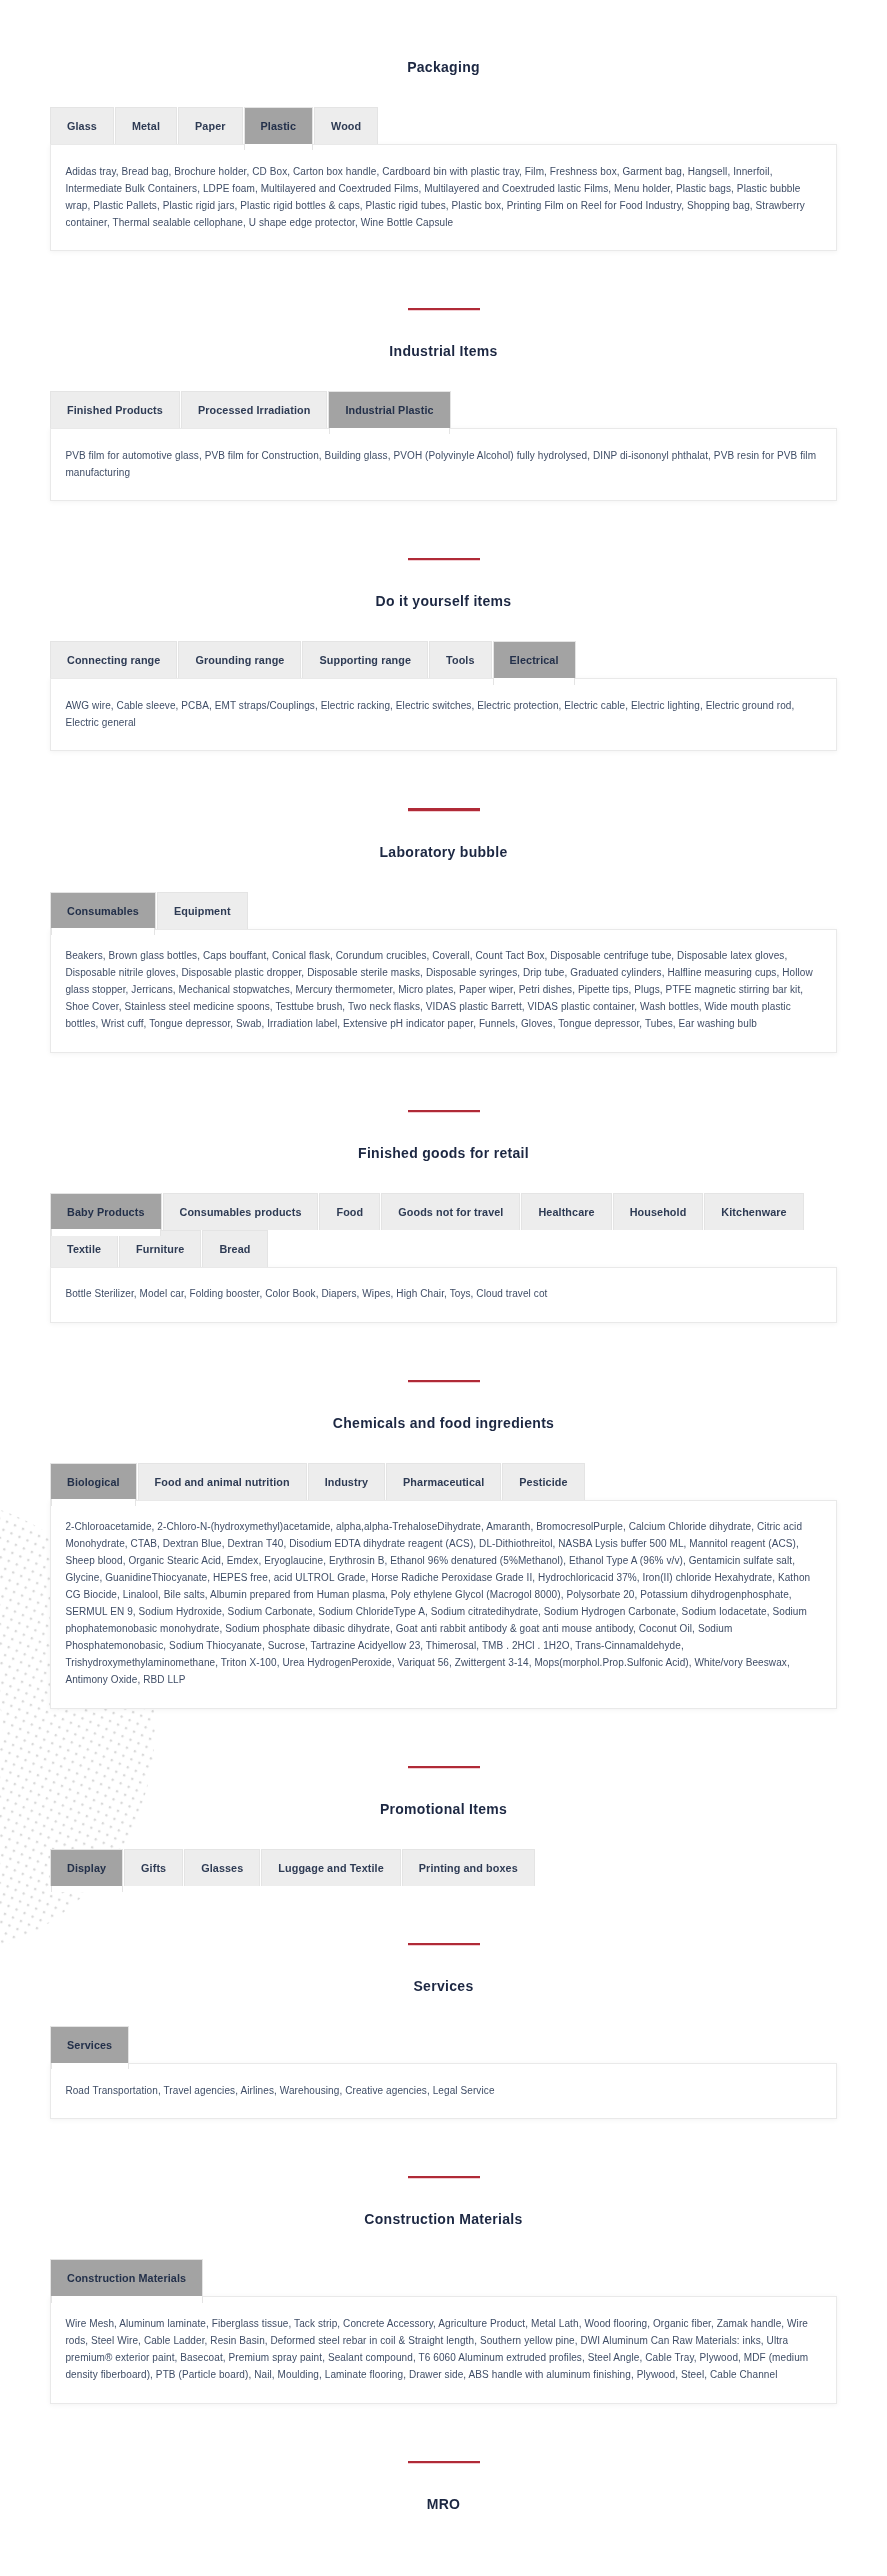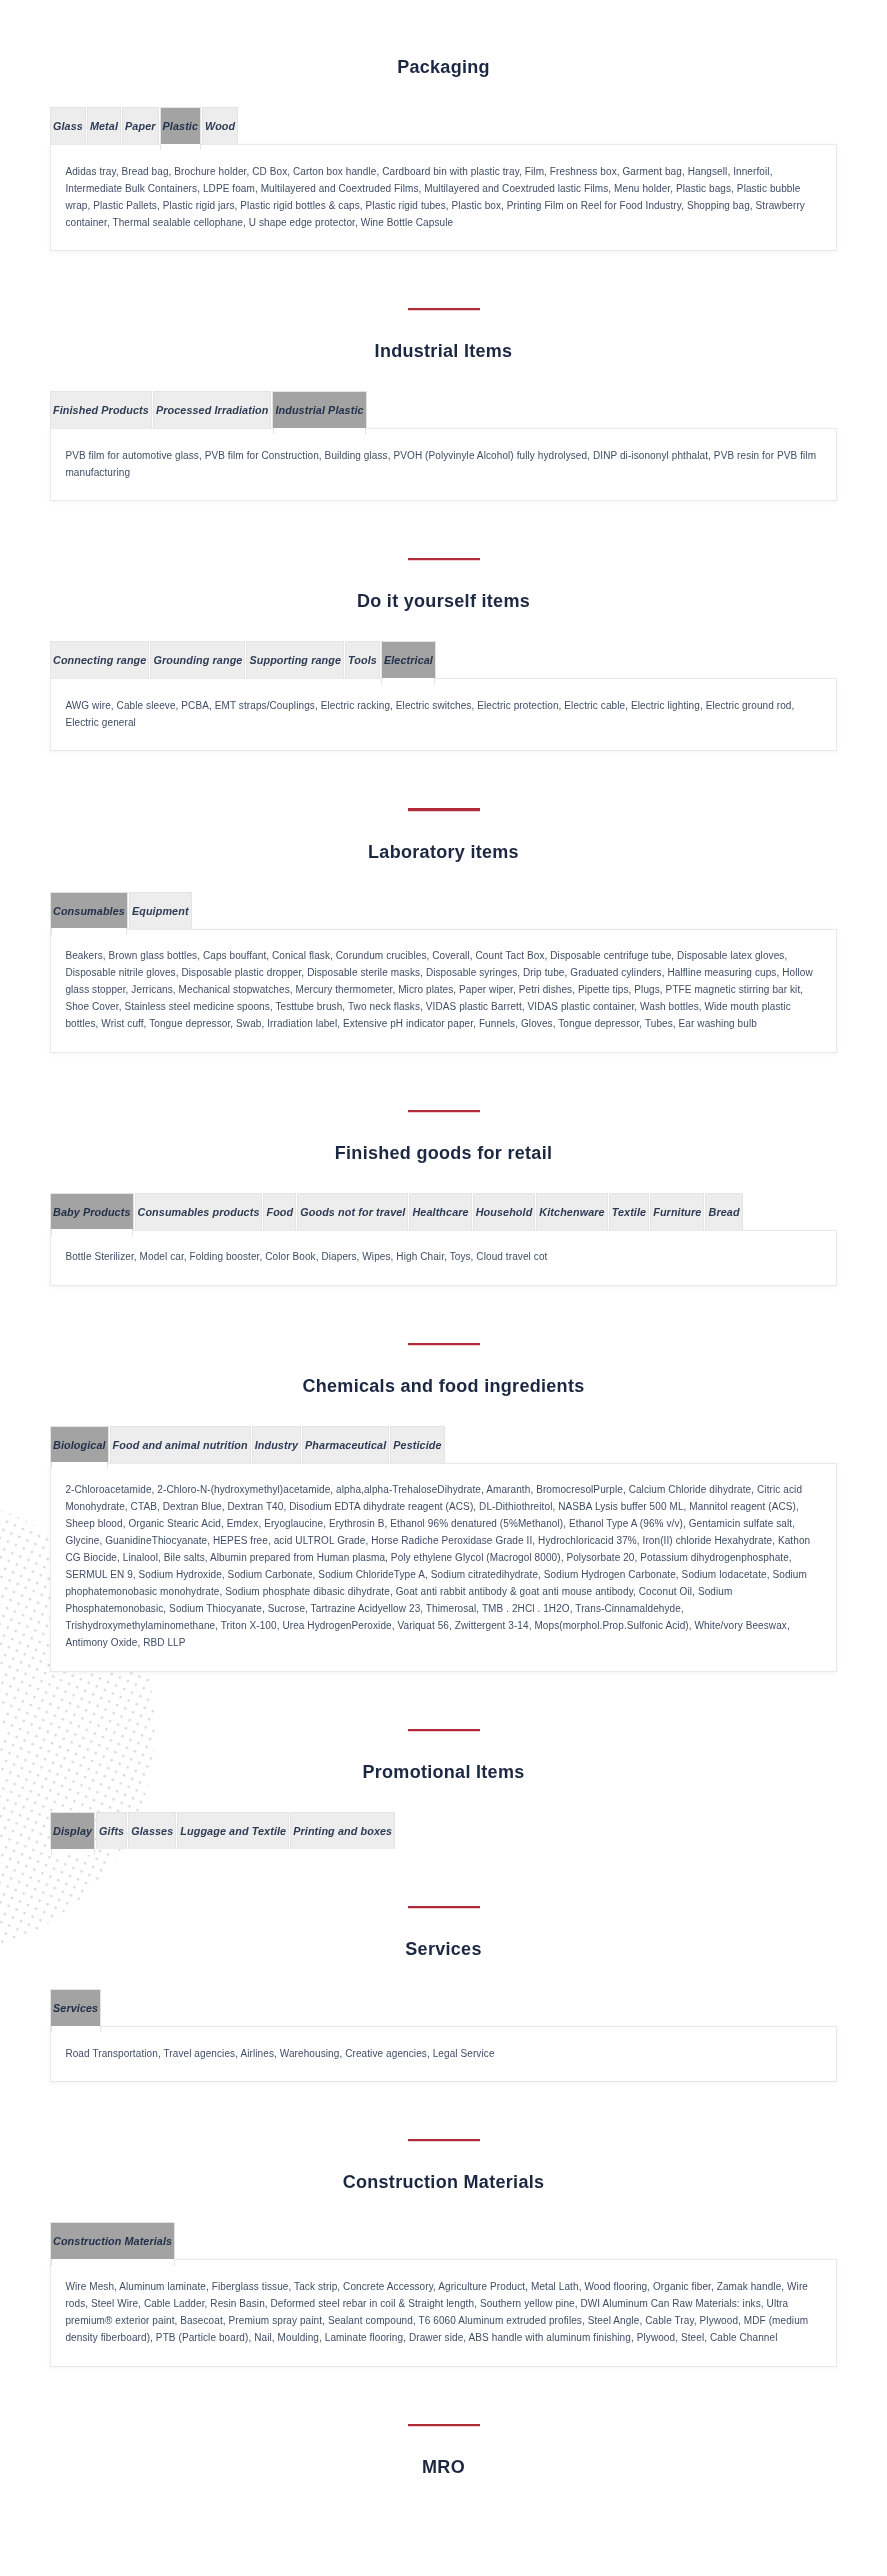--- a/index.html
+++ b/index.html
@@ -13,30 +13,30 @@
   .deco{position:absolute;left:-309px;top:1494px;z-index:0;pointer-events:none;}
   .container{width:787px;margin:0 auto;position:relative;z-index:1;}
   .section{margin-bottom:57px;}
   .sec-divider{
     width:72px;height:2.1px;background:#b02a37;
     border-bottom:1.5px solid #f2ccd1;
     margin:0 auto 29px auto;
   }
   .sec-title{
     margin:0 0 28px 0;text-align:center;
-    font-size:18px;line-height:23px;font-weight:700;
+    font-size:14px;line-height:23px;font-weight:700;
     color:#1c2742;letter-spacing:0.3px;
   }
   .tabs{display:flex;flex-wrap:wrap;align-items:flex-start;position:relative;z-index:2;}
   .tab{
     height:37px;box-sizing:border-box;display:flex;align-items:center;
-    padding:0 2px;margin-right:1px;
+    padding:0 16px;margin-right:1px;
     background:#ededed;border:0.5px solid #e4e4e4;border-bottom:none;
     font-size:10.8px;font-weight:600;color:#2e3b54;letter-spacing:0.1px;
-    white-space:nowrap;cursor:pointer;font-style:italic;
+    white-space:nowrap;cursor:pointer;
   }
   .tab.active{background:#a3a3a3;position:relative;z-index:3;color:#23304a;}
   .tab.active::after{
     content:"";position:absolute;left:-0.5px;right:-0.5px;bottom:-6.2px;height:6.7px;
     background:#ffffff;border-left:0.5px solid #e4e4e4;border-right:0.5px solid #e4e4e4;
   }
   .panel{
     background:#ffffff;border:0.5px solid #e9e9e9;
     box-shadow:0 1px 5.2px rgba(0,0,0,.05);
     padding:17.5px 14.4px 19.6px 14.4px;
@@ -101,21 +101,21 @@
         <div class="tab">Tools</div>
         <div class="tab active">Electrical</div>
       </div>
       <div class="panel">
         <p>AWG wire, Cable sleeve, PCBA, EMT straps/Couplings, Electric racking, Electric switches, Electric protection, Electric cable, Electric lighting, Electric ground rod, Electric general</p>
       </div>
     </div>
 
     <div class="section">
       <div class="sec-divider"></div>
-      <h2 class="sec-title">Laboratory items</h2>
+      <h2 class="sec-title">Laboratory bubble</h2>
       <div class="tabs">
         <div class="tab active">Consumables</div>
         <div class="tab">Equipment</div>
       </div>
       <div class="panel">
         <p>Beakers, Brown glass bottles, Caps bouffant, Conical flask, Corundum crucibles, Coverall, Count Tact Box, Disposable centrifuge tube, Disposable latex gloves, Disposable nitrile gloves, Disposable plastic dropper, Disposable sterile masks, Disposable syringes, Drip tube, Graduated cylinders, Halfline measuring cups, Hollow glass stopper, Jerricans, Mechanical stopwatches, Mercury thermometer, Micro plates, Paper wiper, Petri dishes, Pipette tips, Plugs, PTFE magnetic stirring bar kit, Shoe Cover, Stainless steel medicine spoons, Testtube brush, Two neck flasks, VIDAS plastic Barrett, VIDAS plastic container, Wash bottles, Wide mouth plastic bottles, Wrist cuff, Tongue depressor, Swab, Irradiation label, Extensive pH indicator paper, Funnels, Gloves, Tongue depressor, Tubes, Ear washing bulb</p>
       </div>
     </div>
 
     <div class="section">

